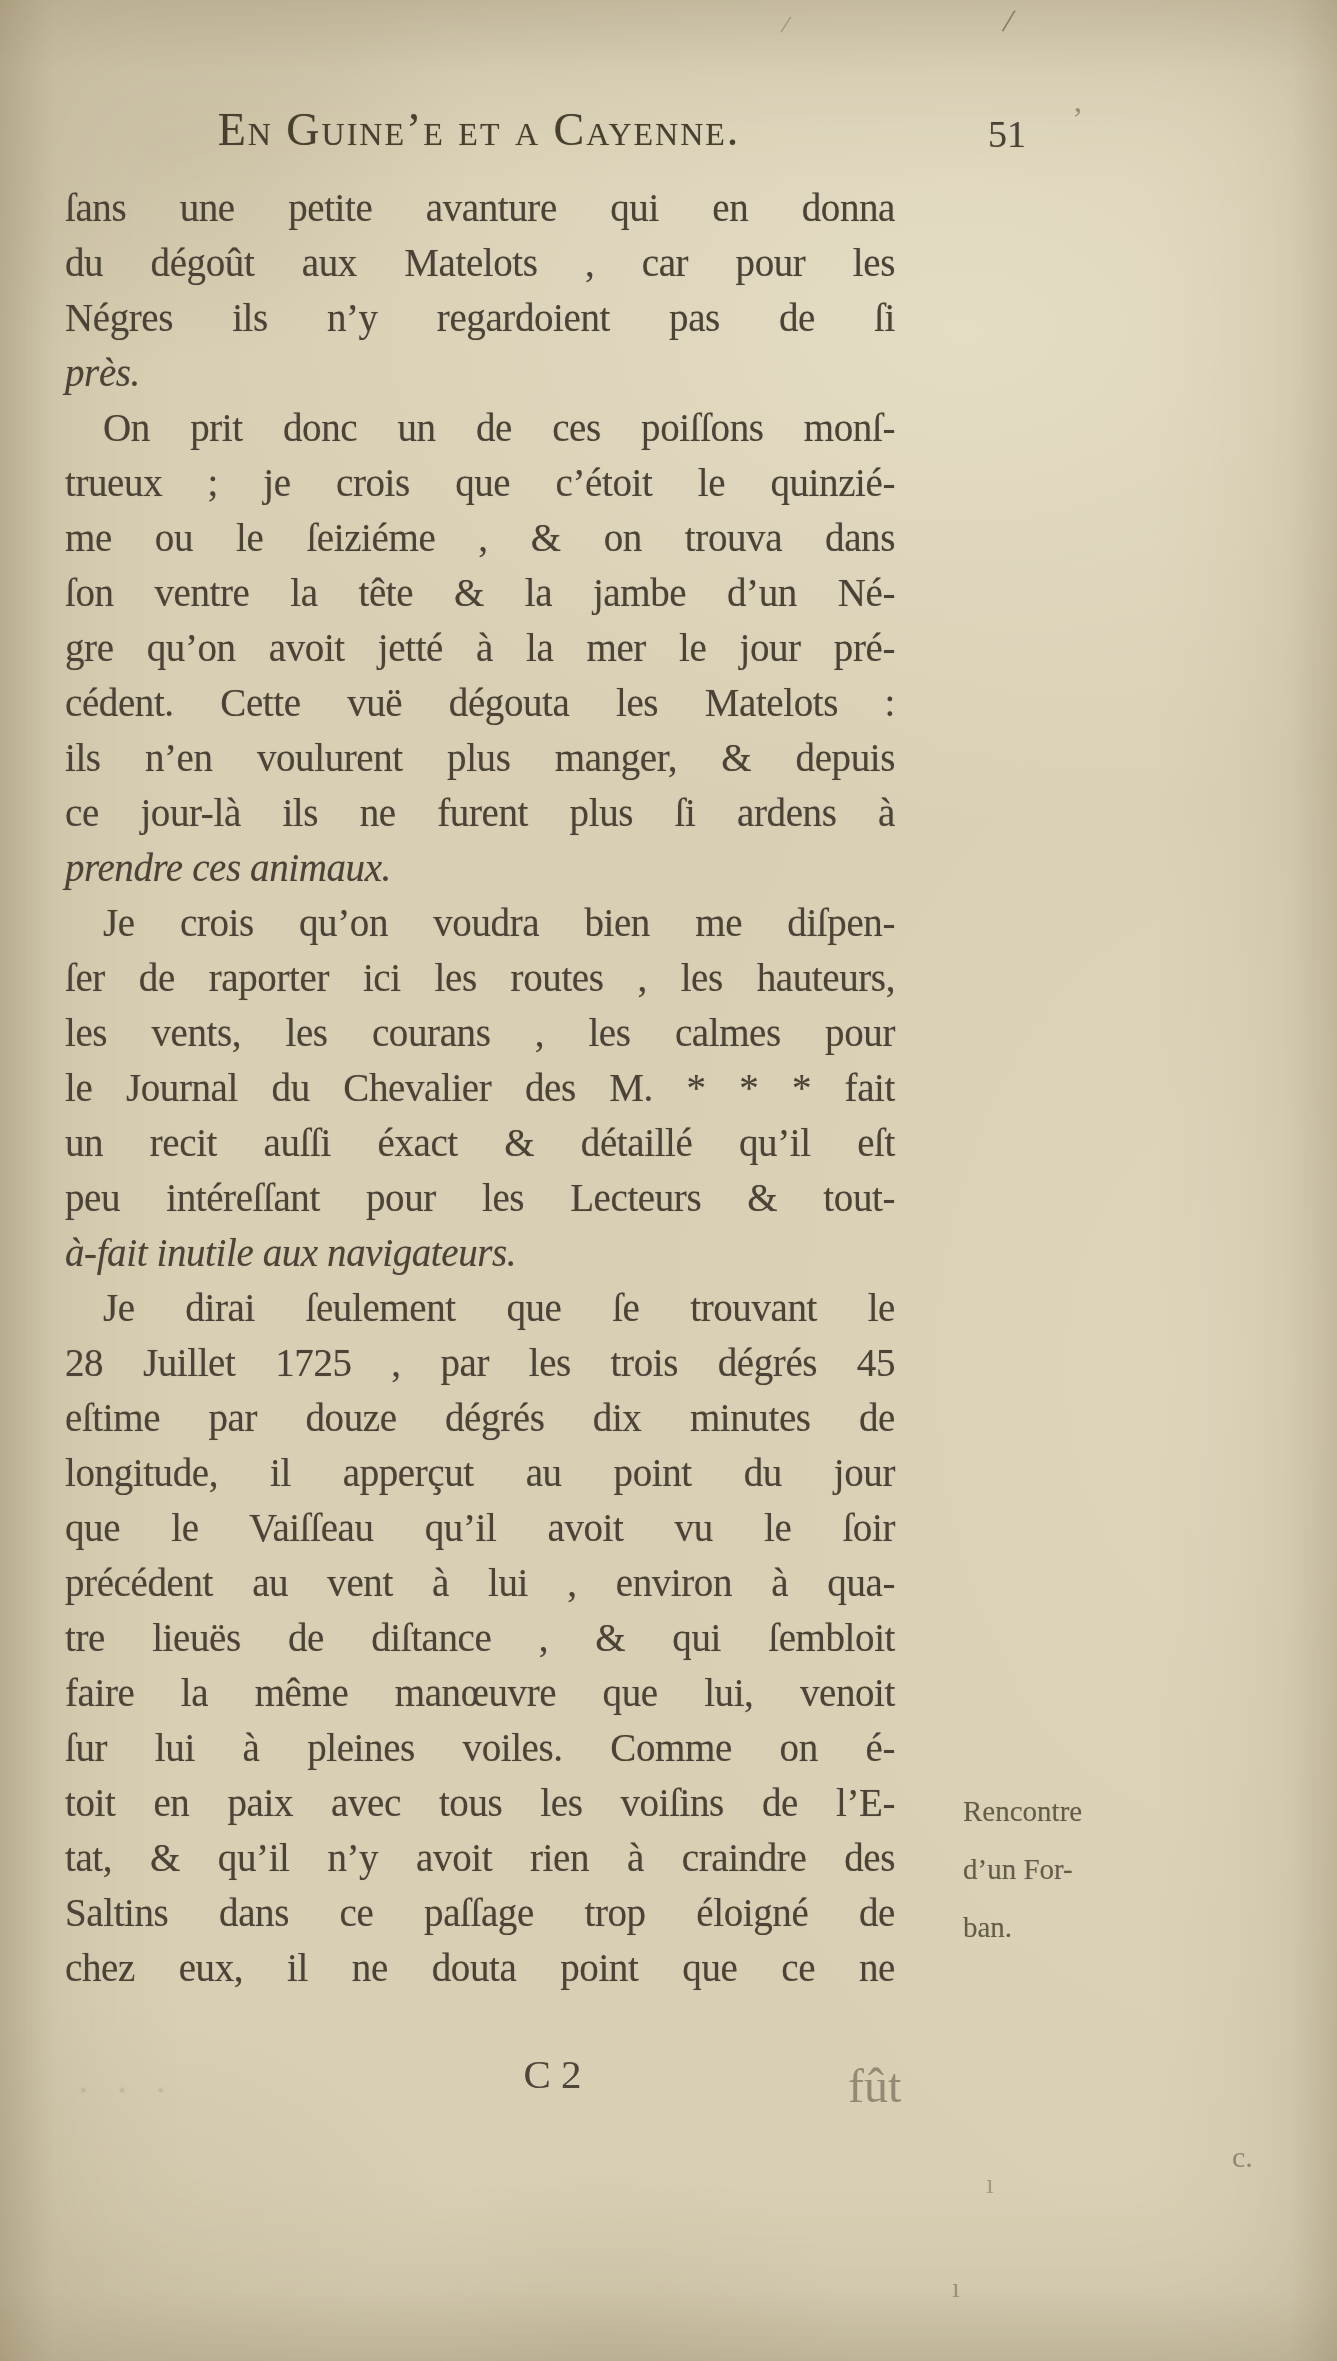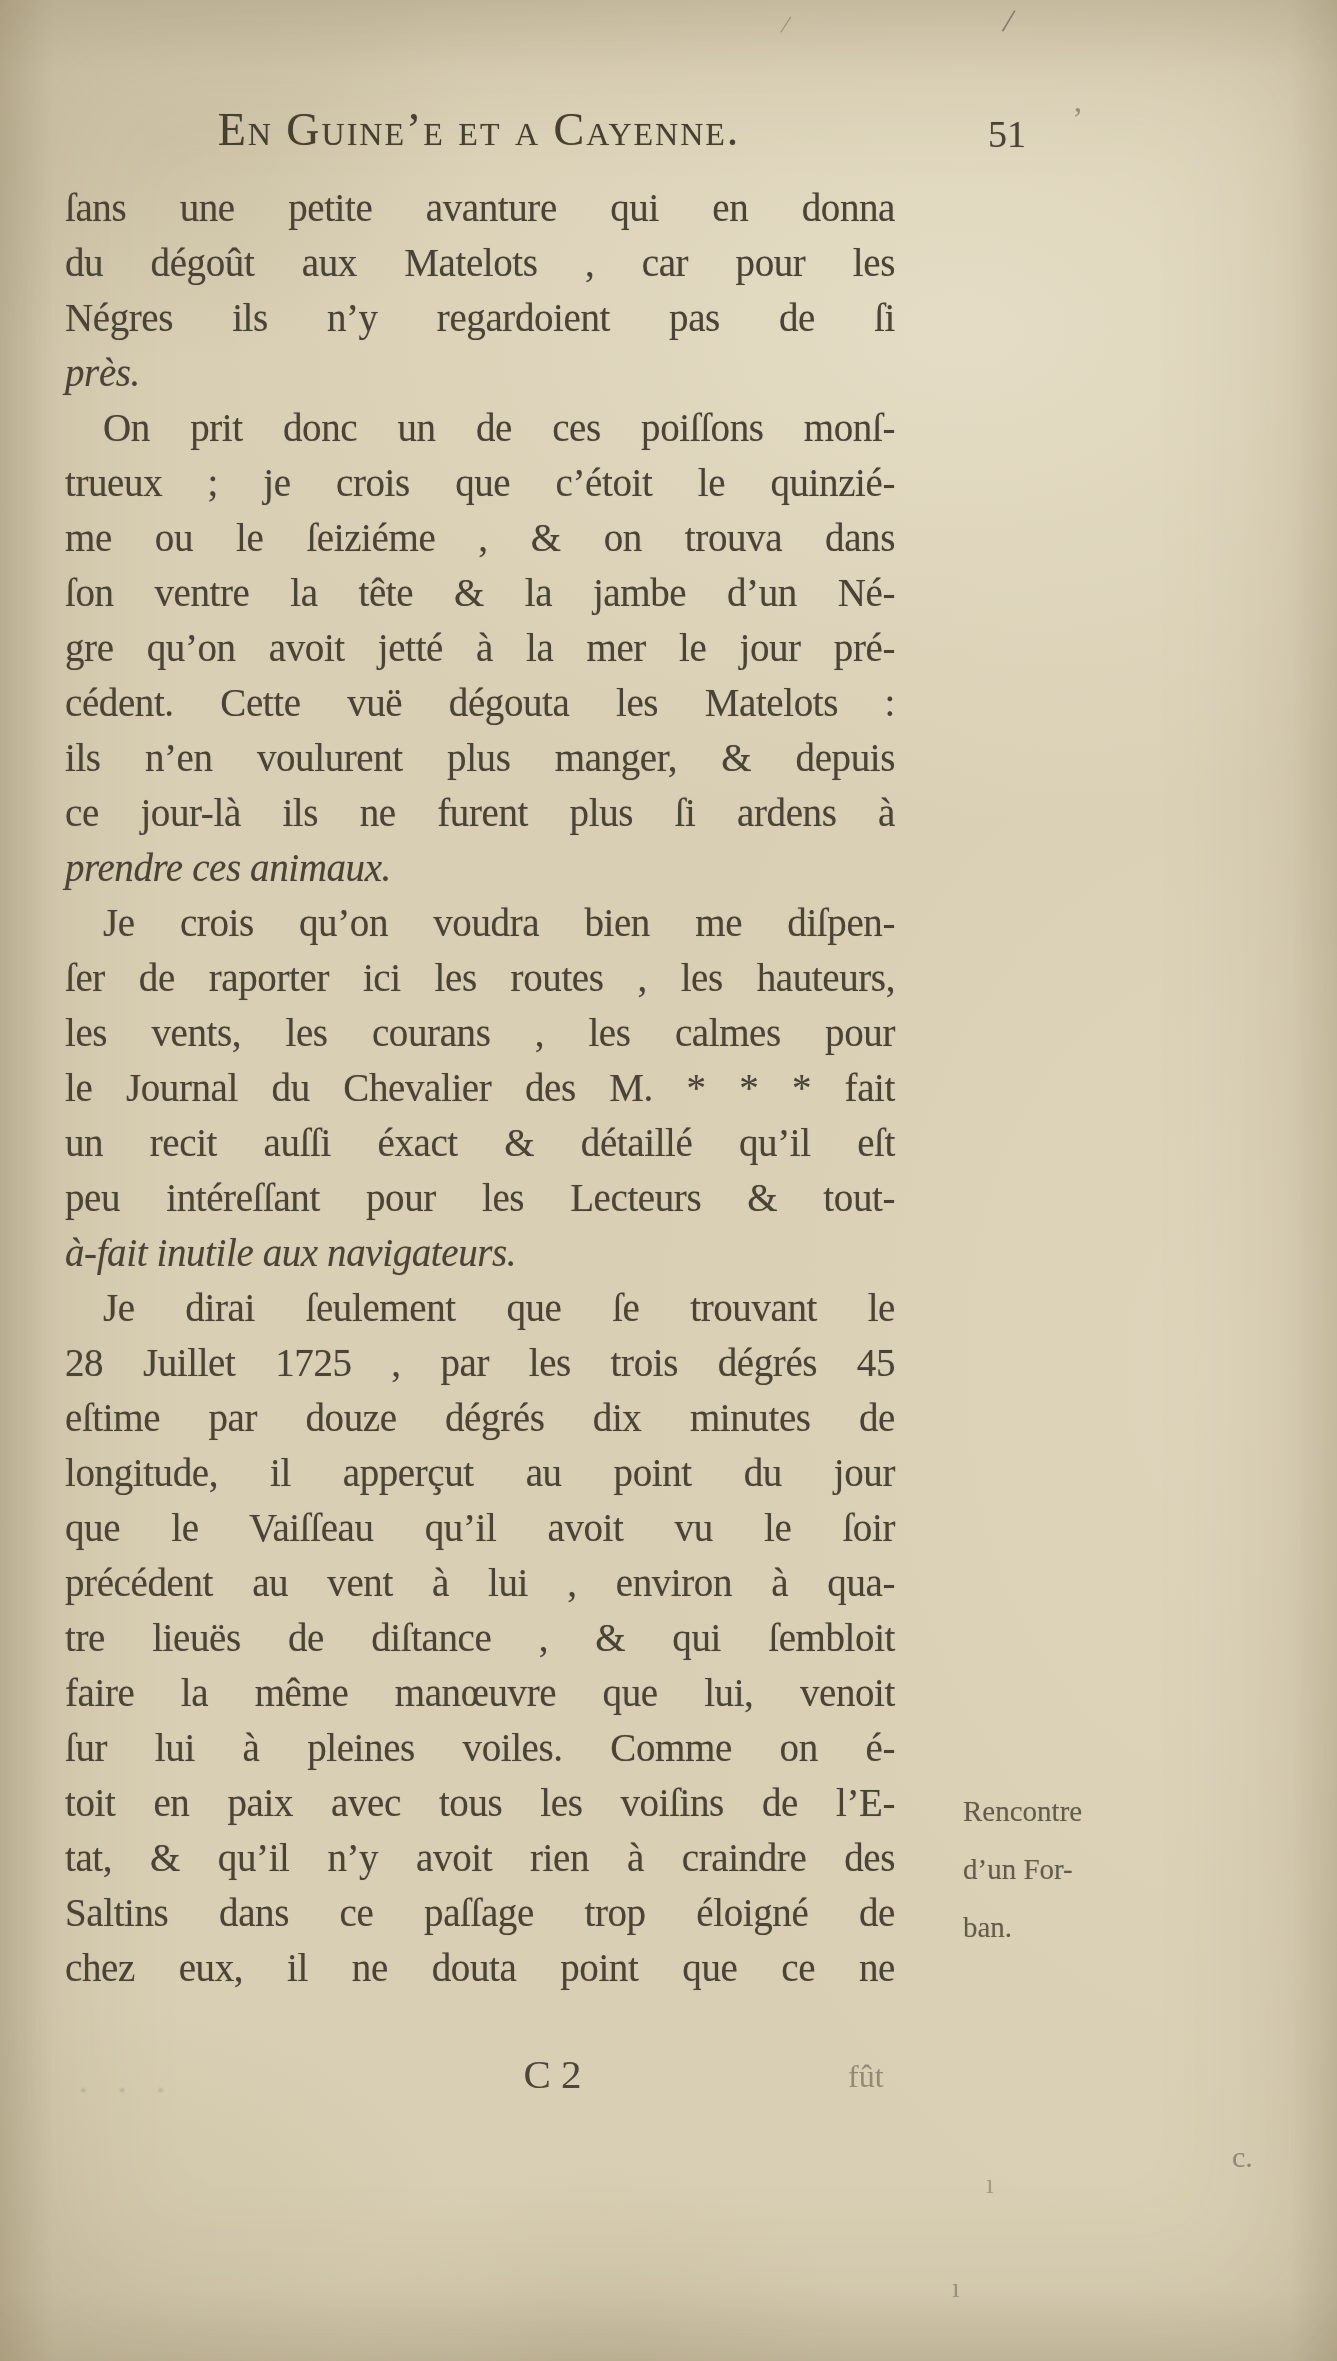--- a/index.html
+++ b/index.html
@@ -53,21 +53,21 @@
     font-size:29px; line-height:58px;
     color:#57503e; opacity:.9;
     text-shadow:0 0 1px rgba(87,80,62,.3);
   }
   .footer-signature{
     position:absolute; top:2050px; left:0; width:1105px;
     text-align:center; font-size:41px; color:#4e4739;
   }
   .catchword{
     position:absolute; top:2058px; left:848px;
-    font-size:32px; color:#5a5342;
+    font-size:48px; color:#5a5342;
     opacity:.55; filter:blur(.6px);
   }
   .mark{ position:absolute; color:#55503f; }
   .mark-top-right-slash{ top:2px; left:1004px; font-size:34px; opacity:.6; transform:rotate(12deg); }
   .mark-top-mid-slash{ top:10px; left:782px; font-size:26px; opacity:.4; transform:rotate(14deg); }
   .mark-right-apostrophe{ top:100px; left:1072px; font-size:34px; opacity:.5; }
   .mark-bottom-c{ top:2140px; left:1232px; font-size:30px; opacity:.55; }
   .mark-bottom-tick-a{ top:2168px; left:986px; font-size:28px; opacity:.4; }
   .mark-bottom-tick-b{ top:2272px; left:952px; font-size:28px; opacity:.45; }
   .ink-smudge{

